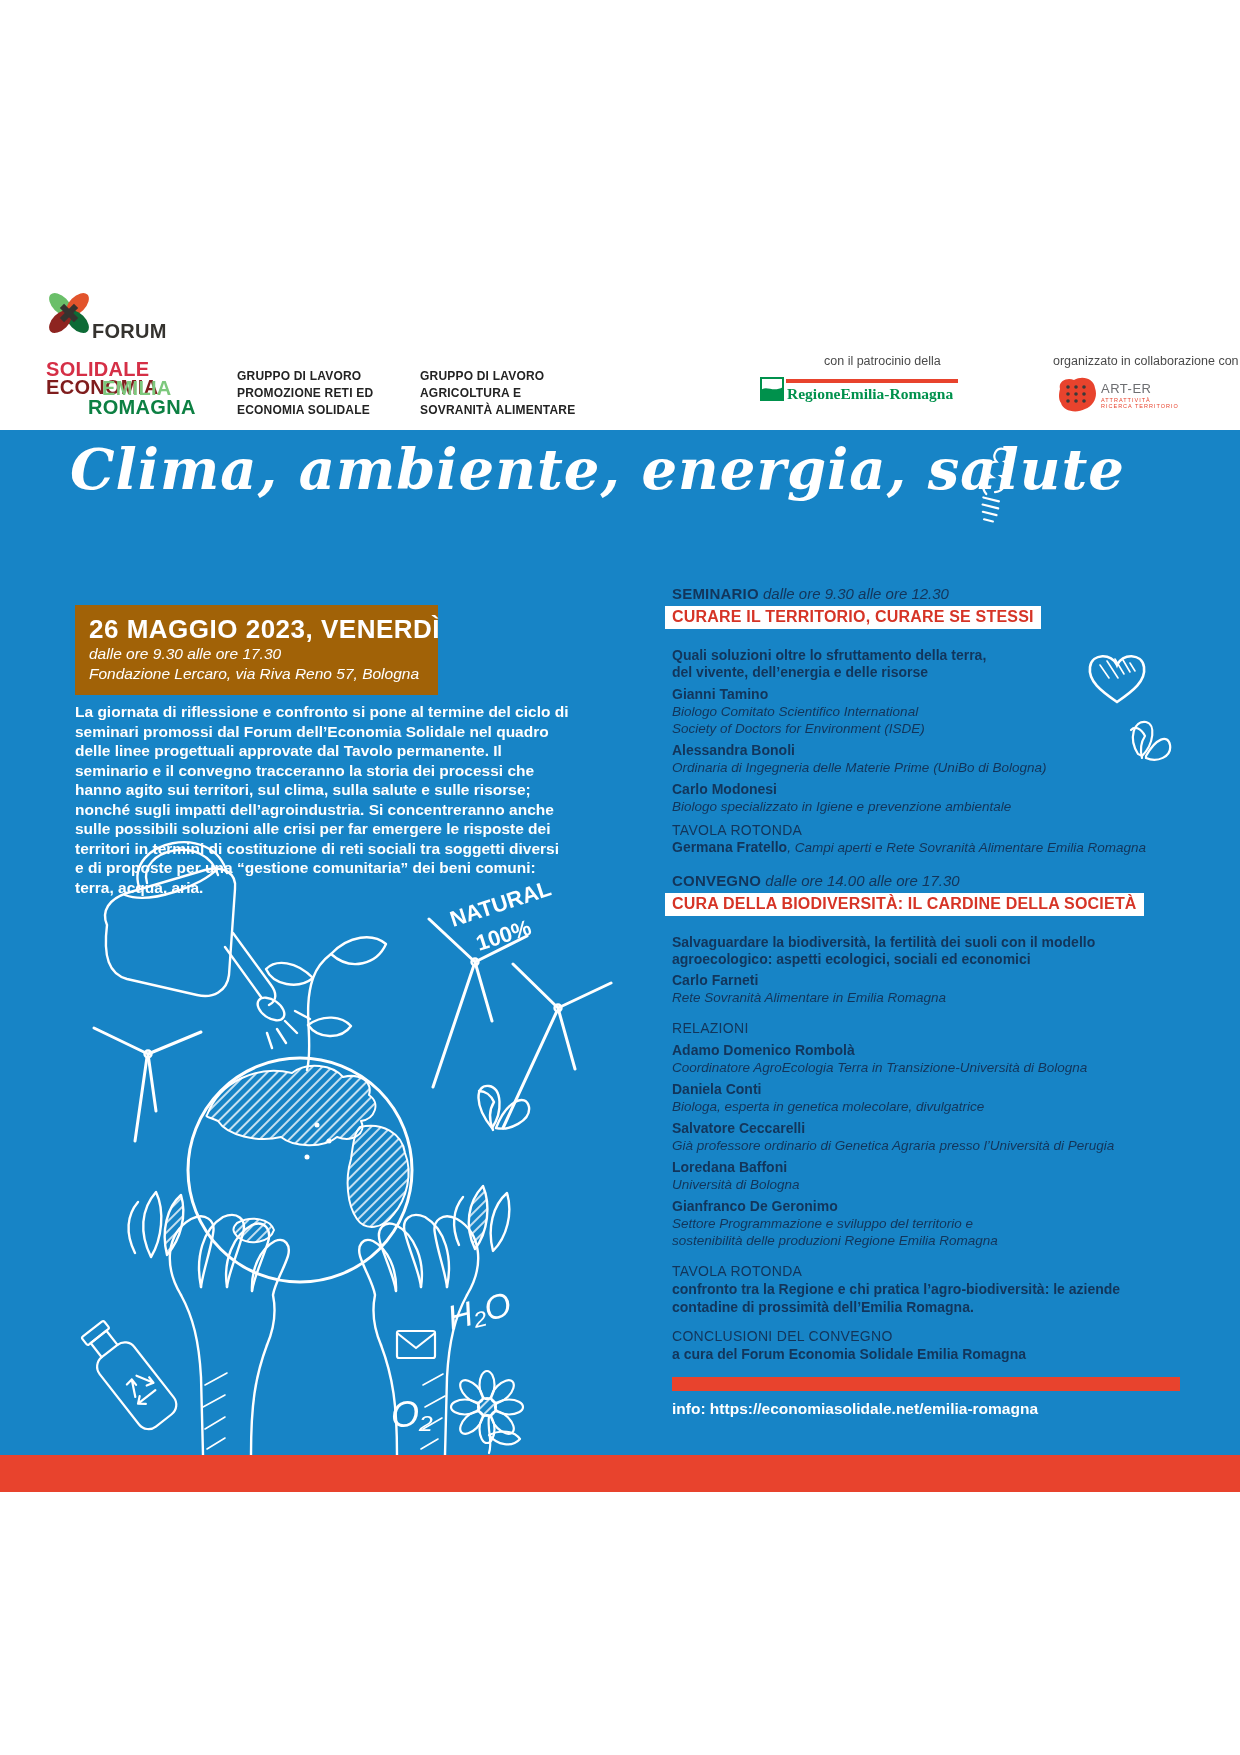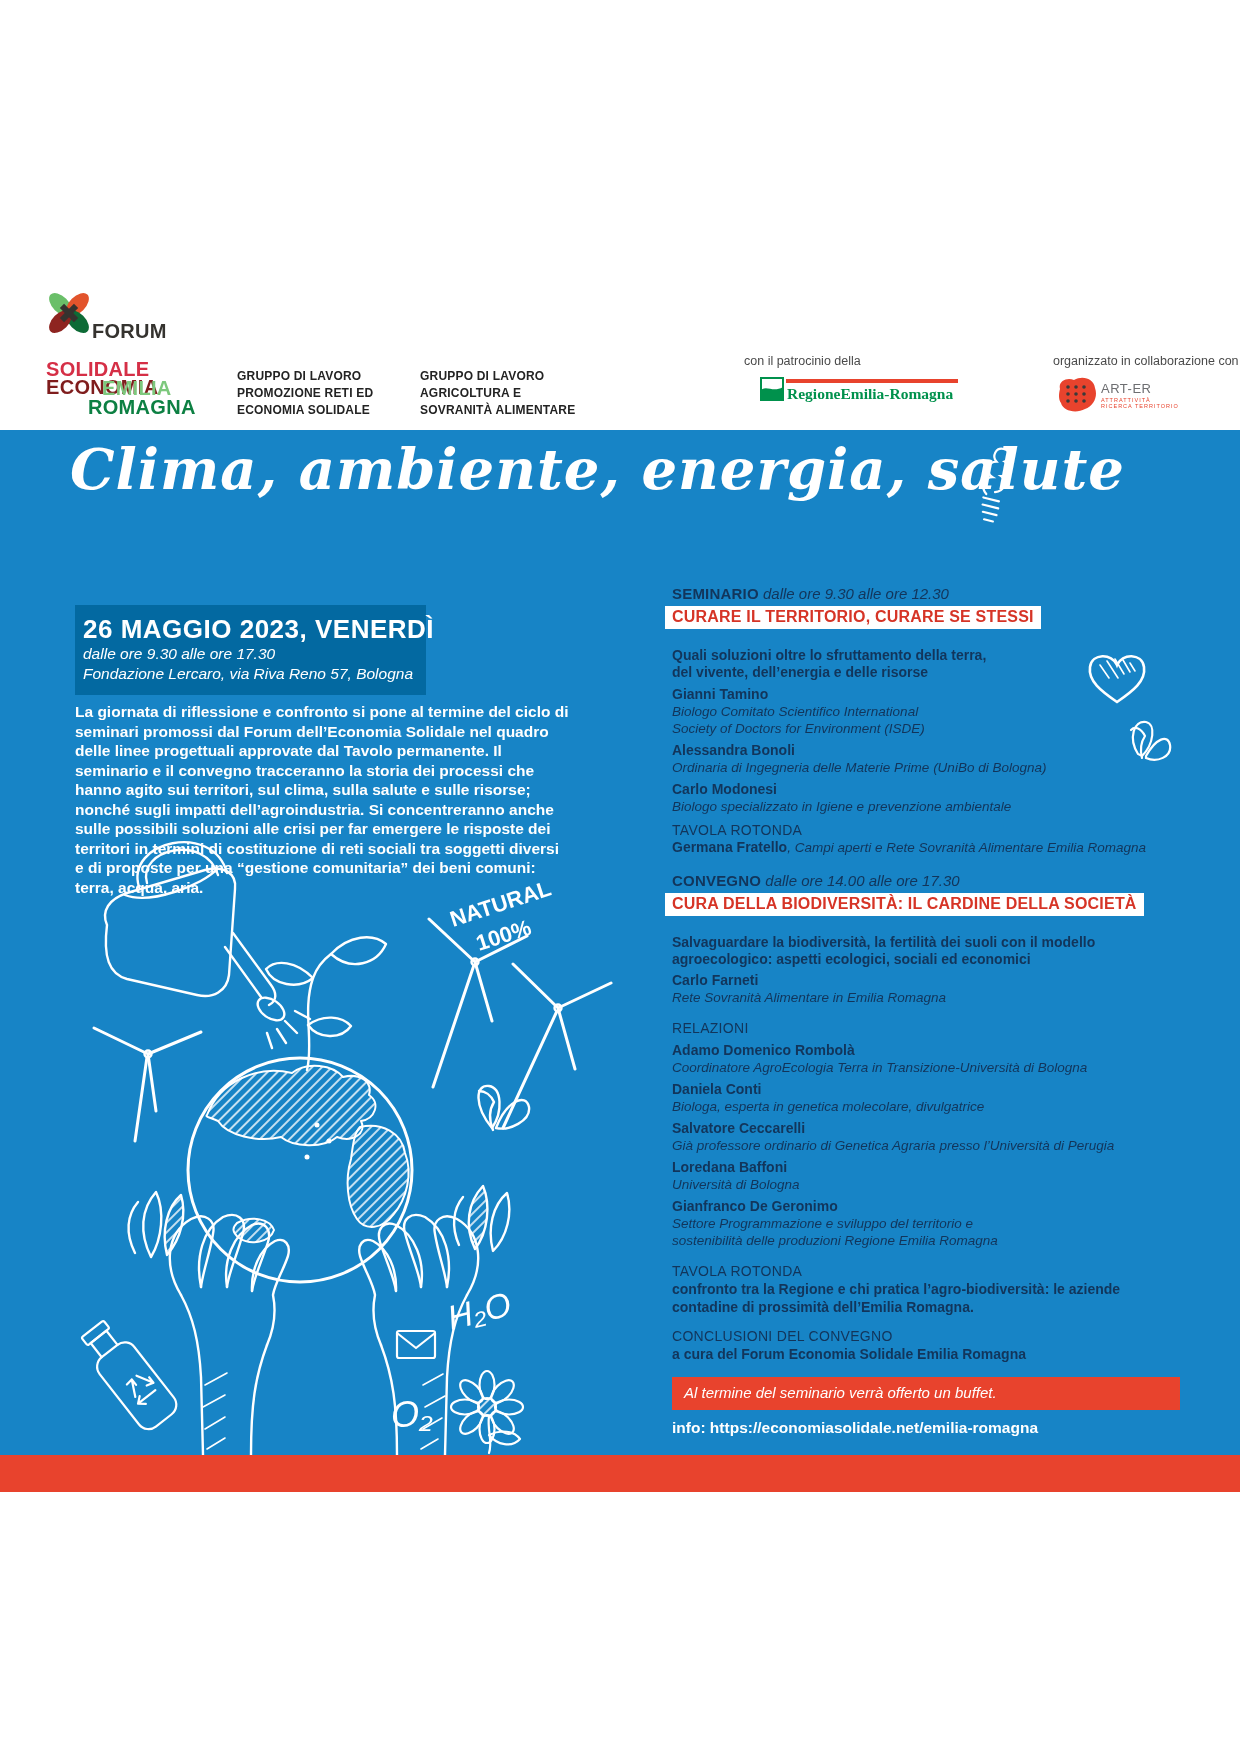--- a/index.html
+++ b/index.html
@@ -24,21 +24,21 @@
   .arter{position:absolute;left:1057px;top:377px;width:150px;height:40px;}
   .arter-name{position:absolute;left:44px;top:4px;font-size:13px;color:#6d6e71;letter-spacing:.5px;}
   .arter-sub{position:absolute;left:44px;top:20px;width:78px;font-size:5.5px;line-height:6px;color:#e8432d;
              text-transform:uppercase;letter-spacing:1px;}
 
   
   .blue{position:absolute;left:0;top:430px;width:1240px;height:1025px;background:#1784c6;}
   .hero-title{position:absolute;left:70px;top:6px;width:920px;color:#ffffff;
               font-family:"DejaVu Serif",serif;font-style:italic;font-weight:bold;
               font-size:56px;letter-spacing:1px;white-space:nowrap;}
-  .datebox{position:absolute;left:75px;top:175px;width:335px;background:#0369a1;color:#fff;padding:9px 8px 11px;}
+  .datebox{position:absolute;left:75px;top:175px;width:335px;background:#a16207;color:#fff;padding:9px 14px 11px;}
   .db-date{font-size:26px;font-weight:bold;letter-spacing:.5px;line-height:30px;white-space:nowrap;}
   .db-line{font-size:15.5px;font-style:italic;line-height:20px;white-space:nowrap;}
   .intro{position:absolute;left:75px;top:272px;width:494px;color:#ffffff;font-weight:bold;
          font-size:15.5px;line-height:19.5px;}
   .illus{position:absolute;left:55px;top:395px;width:560px;height:630px;}
 
   
   .program{position:absolute;left:672px;top:155px;width:512px;color:#12355b;}
   .prg-heading{font-size:15px;line-height:18px;margin-bottom:16px;}
   .sec-line{font-size:15px;line-height:18px;white-space:nowrap;}
@@ -89,21 +89,21 @@
     <div>GRUPPO DI LAVORO</div>
     <div>PROMOZIONE RETI ED</div>
     <div>ECONOMIA SOLIDALE</div>
   </div>
   <div class="wg wg2">
     <div>GRUPPO DI LAVORO</div>
     <div>AGRICOLTURA E</div>
     <div>SOVRANITÀ ALIMENTARE</div>
   </div>
 
-  <div class="small-label" style="left:744px;top:354px;">con il patrocinio della</div>
+  <div class="small-label" style="left:824px;top:354px;">con il patrocinio della</div>
   <div class="rer">
     <svg class="abs" style="left:0;top:0;" width="24" height="24" viewBox="0 0 24 24">
       <rect x="1" y="1" width="22" height="22" fill="#ffffff" stroke="#00914c" stroke-width="2"></rect>
       <path d="M1,13 C7,8 13,16 23,10 L23,23 L1,23 Z" fill="#00914c"></path>
     </svg>
     <div class="rer-bar"></div>
     <div class="rer-text">RegioneEmilia-Romagna</div>
   </div>
 
   <div class="small-label" style="left:1053px;top:354px;">organizzato in collaborazione con</div>
@@ -323,21 +323,20 @@
       <div class="role">sostenibilità delle produzioni Regione Emilia Romagna</div>
 
       <div class="plain mt-rt">TAVOLA ROTONDA</div>
       <div class="boldline">confronto tra la Regione e chi pratica l’agro-biodiversità: le aziende</div>
       <div class="boldline">contadine di prossimità dell’Emilia Romagna.</div>
 
       <div class="plain mt-cn">CONCLUSIONI DEL CONVEGNO</div>
       <div class="boldline">a cura del Forum Economia Solidale Emilia Romagna</div>
 
       <div class="buffet">
-        <div class="bf1">Al termine del seminario verrà offerto un buffet.</div>
       </div>
 
       <div class="info">info: https://economiasolidale.net/emilia-romagna</div>
     </div>
   </div>
 
   <div class="footer-bar"></div>
 </div>
 
 </body></html>

